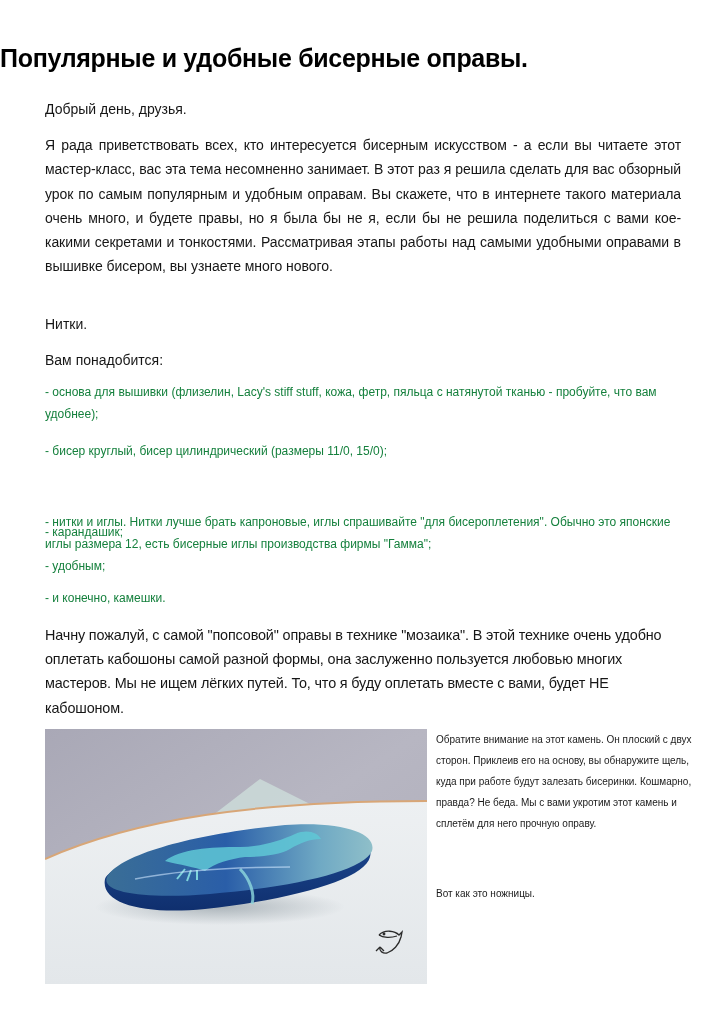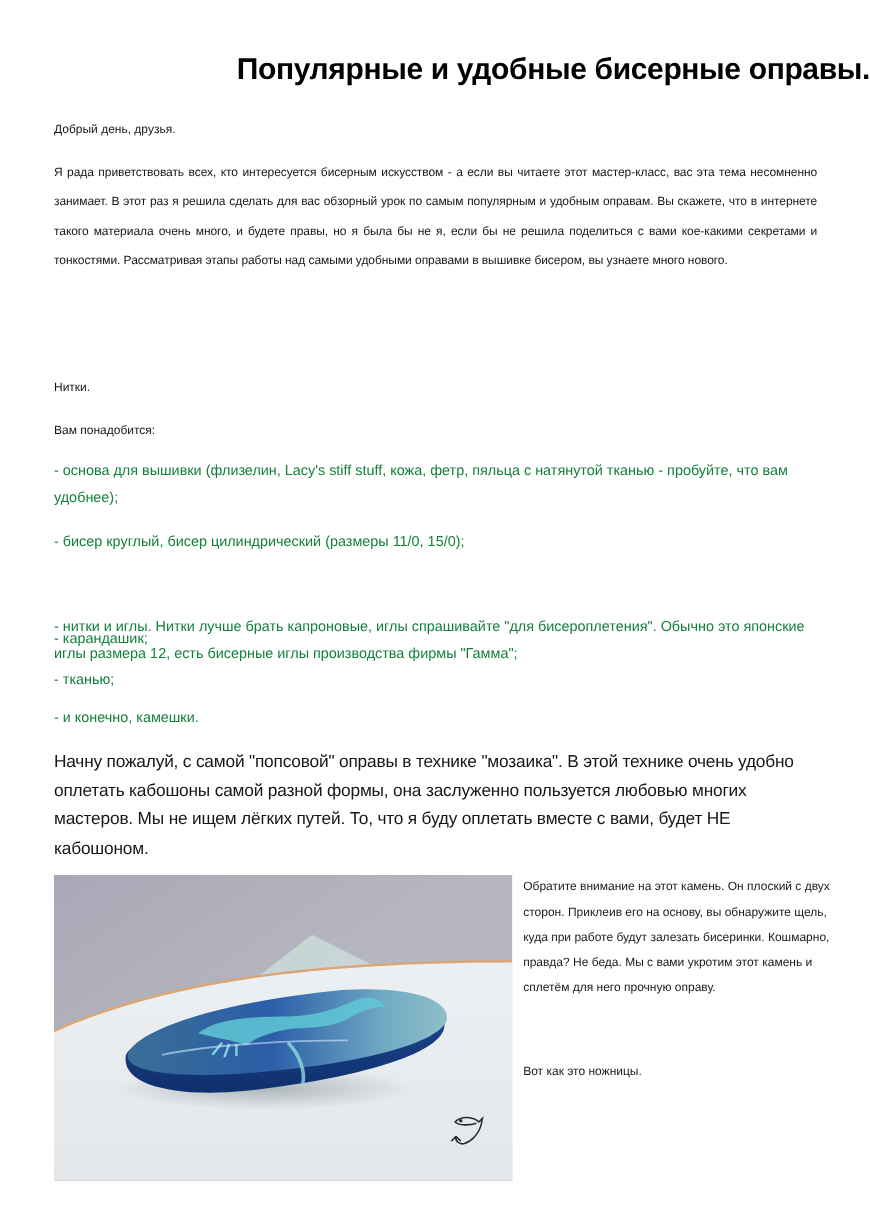--- a/index.html
+++ b/index.html
@@ -17,33 +17,33 @@
     }
     .page {
       position: absolute;
       left: 0; top: 0;
       width: 725px; height: 1024px;
     }
     .title {
       position: absolute;
       left: 0; width: 725px;
       top: 44px;
-      text-align: right;
+      text-align: left;
       font-size: 25px;
       font-weight: bold;
       letter-spacing: -0.3px;
       color: #000;
       margin: 0;
     }
     .txt {
       position: absolute;
       left: 45px;
       width: 636px;
       margin: 0;
-      font-size: 10px;
+      font-size: 14px;
       line-height: 24.3px;
       color: #161616;
     }
     .justify { text-align: justify; text-align-last: left; }
     .greeting { top: 97px; }
     .intro { top: 133px; letter-spacing: -0.05px; }
     .itak { top: 312px; }
     .need-heading { top: 348px; font-weight: normal; }
     .item {
       position: absolute;
@@ -101,21 +101,21 @@
   <p class="txt intro justify">Я рада приветствовать всех, кто интересуется бисерным искусством  - а если вы читаете этот мастер-класс, вас эта тема несомненно занимает. В этот раз я решила сделать для вас обзорный урок по самым популярным и удобным оправам. Вы скажете, что в интернете такого материала очень много, и будете правы, но я была бы не я, если бы не решила поделиться с вами кое-какими секретами и тонкостями. Рассматривая этапы работы над самыми удобными оправами в вышивке бисером, вы узнаете много нового.</p>
 
   <p class="txt itak">Нитки.</p>
 
   <p class="txt need-heading">Вам понадобится:</p>
 
   <p class="item item-0">- основа для вышивки (флизелин, Lacy's stiff stuff, кожа, фетр, пяльца с натянутой тканью - пробуйте, что вам удобнее);</p>
   <p class="item item-1">- бисер круглый, бисер цилиндрический (размеры 11/0, 15/0);</p>
   <p class="item item-2">- нитки и иглы. Нитки лучше брать капроновые, иглы спрашивайте "для бисероплетения". Обычно это японские иглы размера 12, есть бисерные иглы производства фирмы "Гамма";</p>
   <p class="item item-3">- карандашик;</p>
-  <p class="item item-4">- тканью;</p>
+  <p class="item item-4">- удобным;</p>
   <p class="item item-5">- и конечно, камешки.</p>
 
   <p class="txt mosaic">Начну пожалуй, с самой "попсовой" оправы в технике "мозаика". В этой технике очень удобно оплетать кабошоны самой разной формы, она заслуженно пользуется любовью многих мастеров. Мы не ищем лёгких путей. То, что я буду оплетать вместе с вами, будет НЕ кабошоном.</p>
 
   <div class="photo" title="Плоский синий агат с рисунком ящерицы на белой основе в пяльцах">
     <svg width="382" height="255" viewBox="0 0 382 255" xmlns="http://www.w3.org/2000/svg">
       <defs>
         <linearGradient id="bgGrey" x1="0" y1="0" x2="1" y2="1">
           <stop offset="0" stop-color="#a9a8b6"></stop>
           <stop offset="0.5" stop-color="#b7b6c2"></stop>

